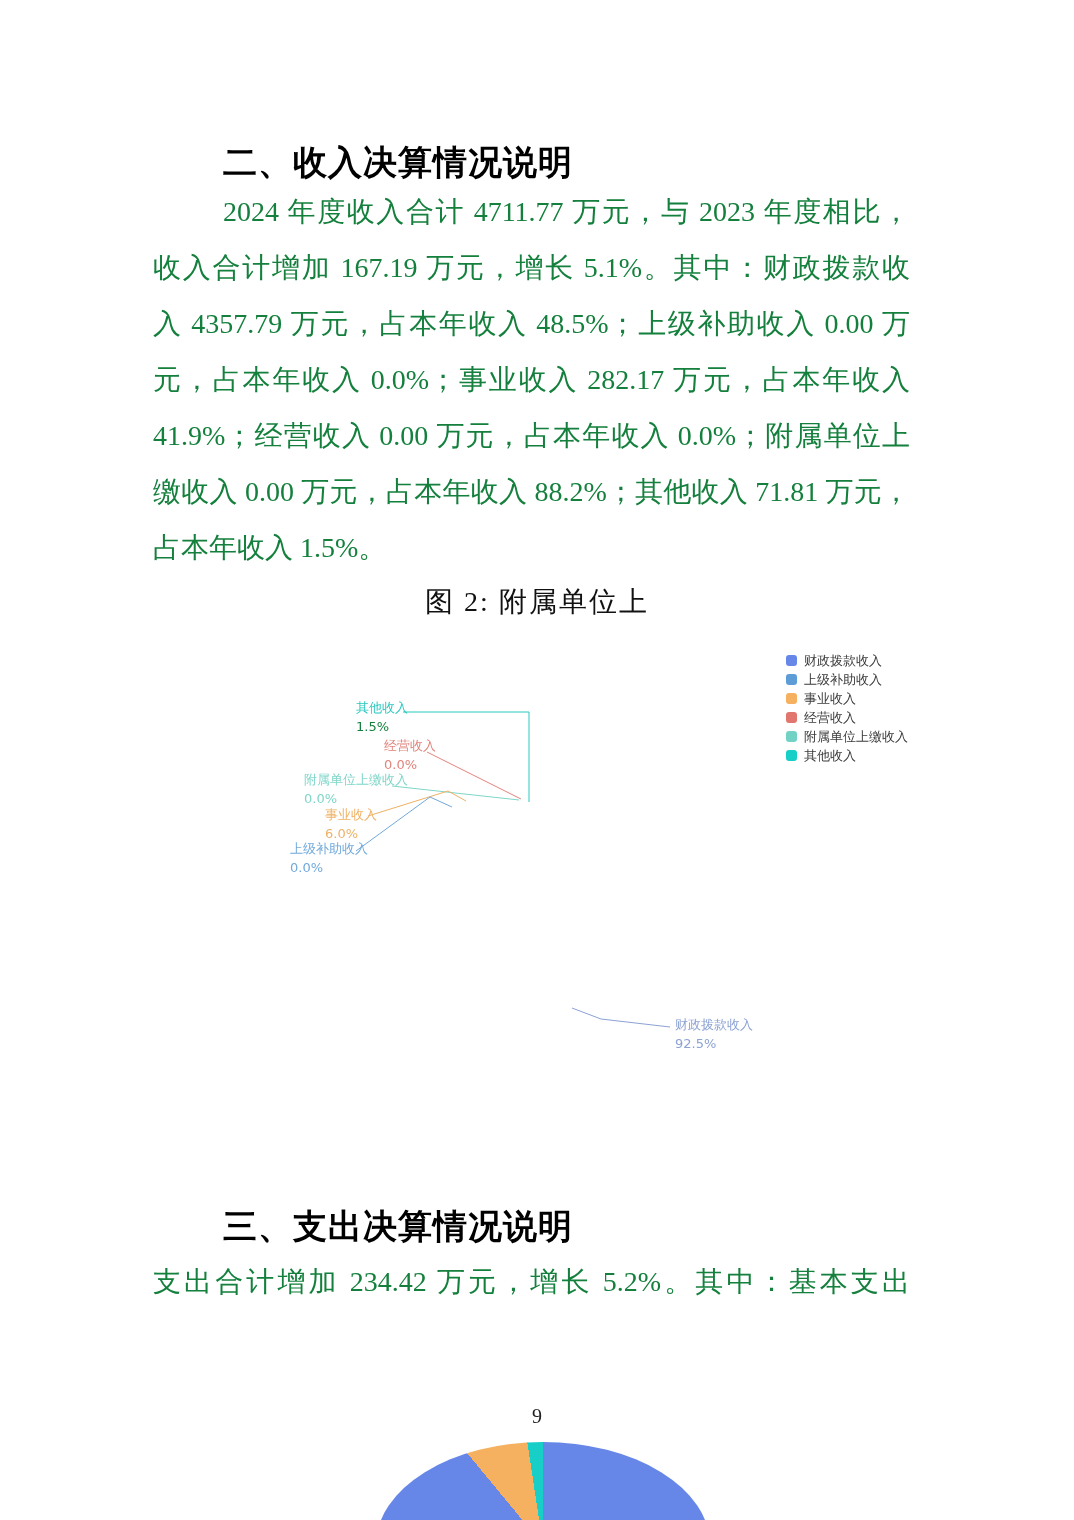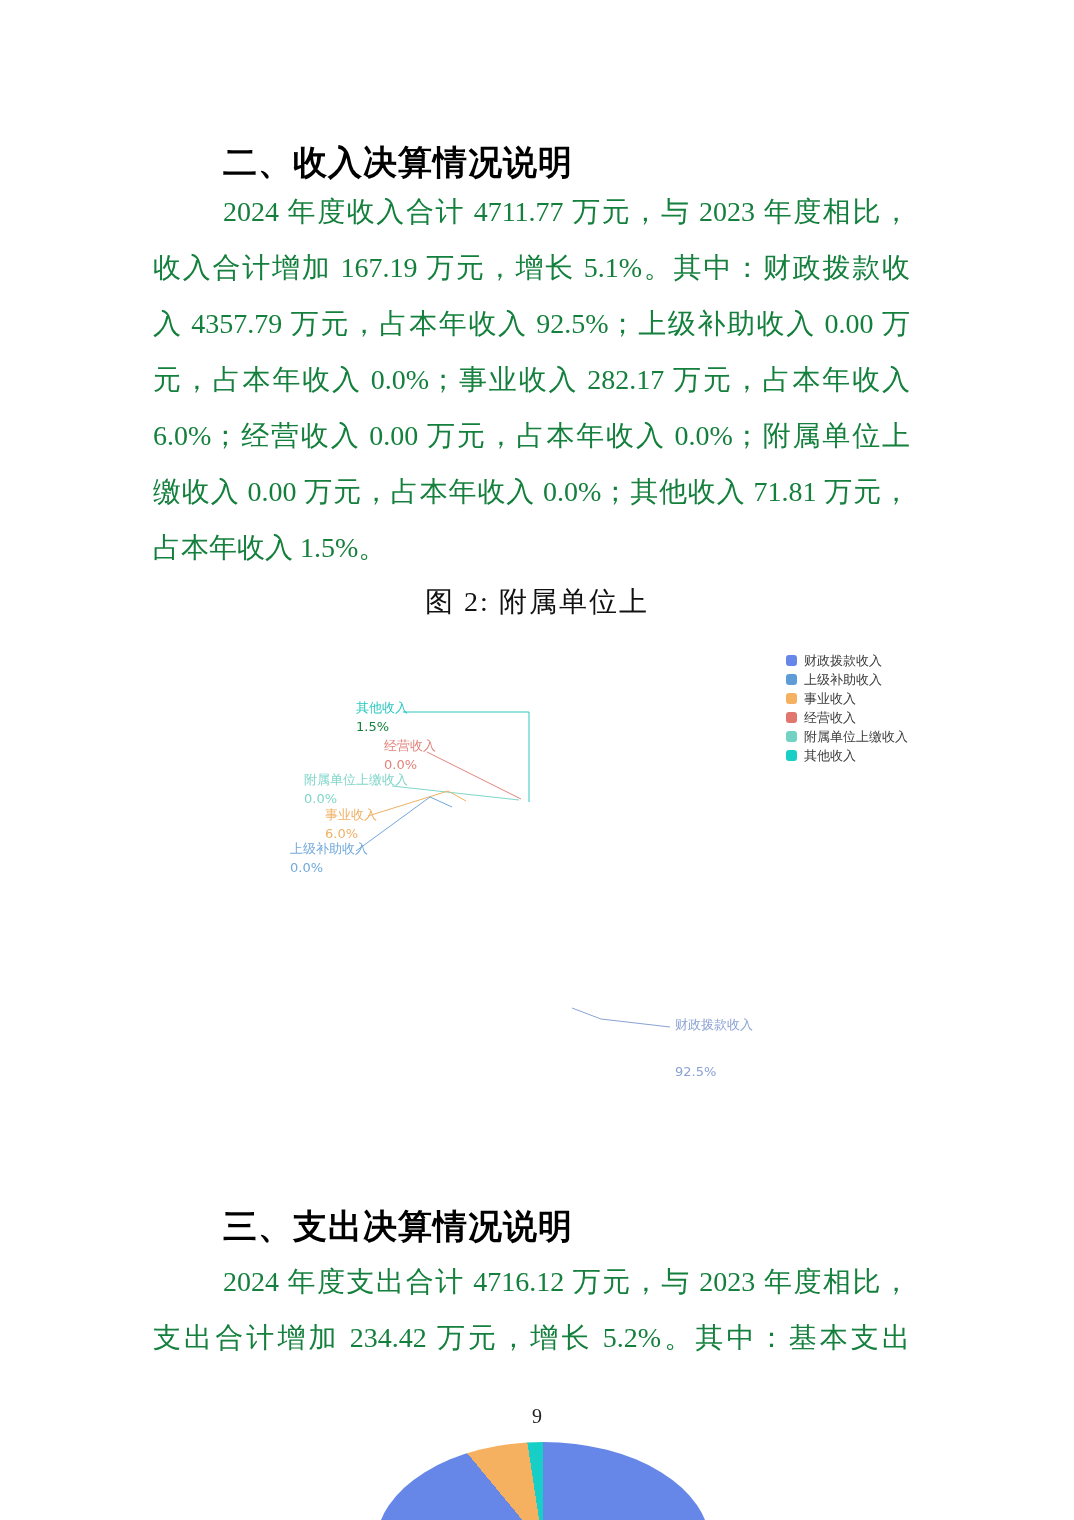--- a/index.html
+++ b/index.html
@@ -53,24 +53,24 @@
   .legend-label{font-size:13px;color:#3a3a3a;line-height:13px;}
 </style>
 </head>
 <body>
 
 <div class="abs doc-heading" style="top:144px;">二、收入决算情况说明</div>
 
 <div class="abs para" style="top:184px;">
   <div class="jl first">2024 年度收入合计 4711.77 万元，与 2023 年度相比，</div>
   <div class="jl">收入合计增加 167.19 万元，增长 5.1%。其中：财政拨款收</div>
-  <div class="jl">入 4357.79 万元，占本年收入 92.5%；上级补助收入 0.00 万</div>
+  <div class="jl">入 4357.79 万元，占本年收入 48.5%；上级补助收入 0.00 万</div>
   <div class="jl">元，占本年收入 0.0%；事业收入 282.17 万元，占本年收入</div>
-  <div class="jl">6.0%；经营收入 0.00 万元，占本年收入 0.0%；附属单位上</div>
-  <div class="jl">缴收入 0.00 万元，占本年收入 0.0%；其他收入 71.81 万元，</div>
+  <div class="jl">41.9%；经营收入 0.00 万元，占本年收入 0.0%；附属单位上</div>
+  <div class="jl">缴收入 0.00 万元，占本年收入 88.2%；其他收入 71.81 万元，</div>
   <div class="jl last">占本年收入 1.5%。</div>
 </div>
 
 <div class="abs fig-caption">图 2: 附属单位上</div>
 
 <div class="abs chart">
 
   <div class="pie-disc pie-side" style="background: rgb(86, 115, 206);"></div>
   <div class="pie-disc pie-top" style="background: conic-gradient(rgb(103, 135, 232) 0deg, rgb(103, 135, 232) 333deg, rgb(94, 156, 216) 333deg, rgb(94, 156, 216) 333deg, rgb(245, 177, 95) 333deg, rgb(245, 177, 95) 354.6deg, rgb(224, 118, 109) 354.6deg, rgb(224, 118, 109) 354.6deg, rgb(114, 211, 197) 354.6deg, rgb(114, 211, 197) 354.6deg, rgb(23, 207, 198) 354.6deg, rgb(23, 207, 198) 360deg);"></div>
 
@@ -98,21 +98,21 @@
   <div class="callout" style="left:325px;top:165px;">
     <div style="color: rgb(239, 177, 101);">事业收入</div>
     <div style="color: rgb(239, 177, 101);">6.0%</div>
   </div>
   <div class="callout" style="left:290px;top:199px;">
     <div style="color: rgb(114, 169, 220);">上级补助收入</div>
     <div style="color: rgb(114, 169, 220);">0.0%</div>
   </div>
   <div class="callout" style="left:675px;top:375px;">
     <div style="color: rgb(139, 162, 211);">财政拨款收入</div>
-    <div style="color: rgb(139, 162, 211); margin-top: 28px;">92.5%</div>
+    <div style="color: rgb(139, 162, 211);">92.5%</div>
   </div>
 
   <div class="legend">
     <div class="legend-item">
       <span class="legend-marker" style="background-color: rgb(103, 135, 232);"></span>
       <span class="legend-label">财政拨款收入</span>
     </div>
     <div class="legend-item">
       <span class="legend-marker" style="background-color: rgb(94, 156, 216);"></span>
       <span class="legend-label">上级补助收入</span>
@@ -132,17 +132,16 @@
     <div class="legend-item">
       <span class="legend-marker" style="background-color: rgb(23, 207, 198);"></span>
       <span class="legend-label">其他收入</span>
     </div>
   </div>
 </div>
 
 <div class="abs doc-heading" style="top:1208px;">三、支出决算情况说明</div>
 
 <div class="abs para" style="top:1254px;">
-  <div class="jl first">2024 年度支出合计 4716.12 万元，与 2023 年度相比，</div>
   <div class="jl">支出合计增加 234.42 万元，增长 5.2%。其中：基本支出</div>
 </div>
 
 <div class="abs page-num">9</div>
 
 </body></html>

